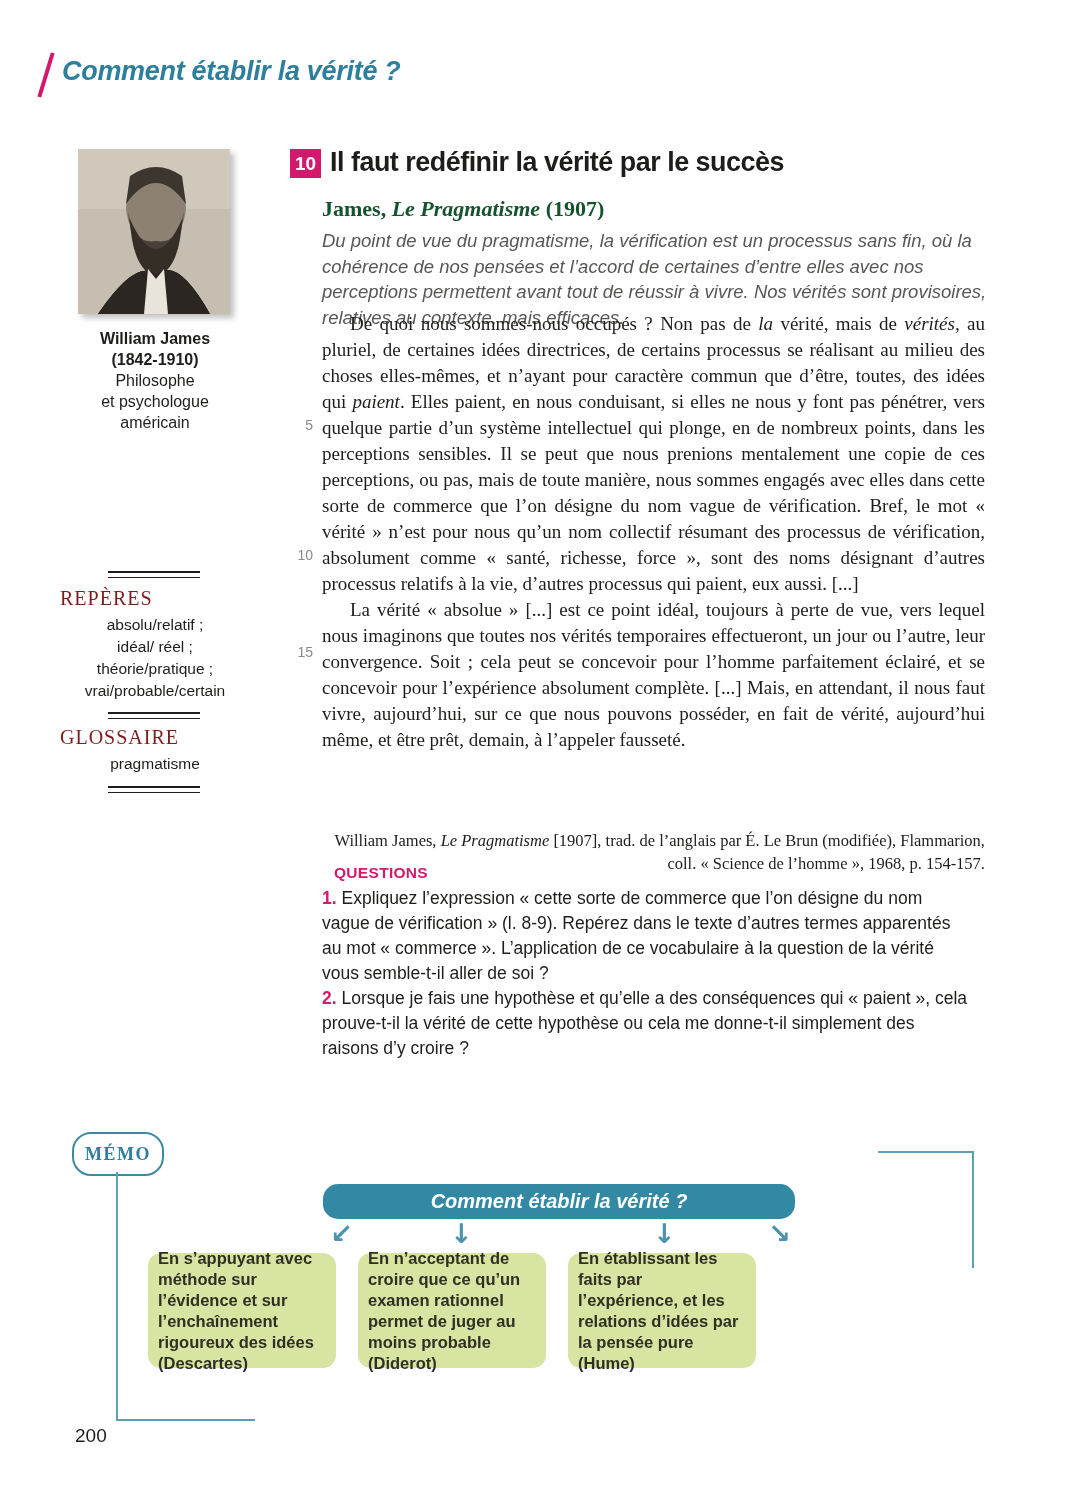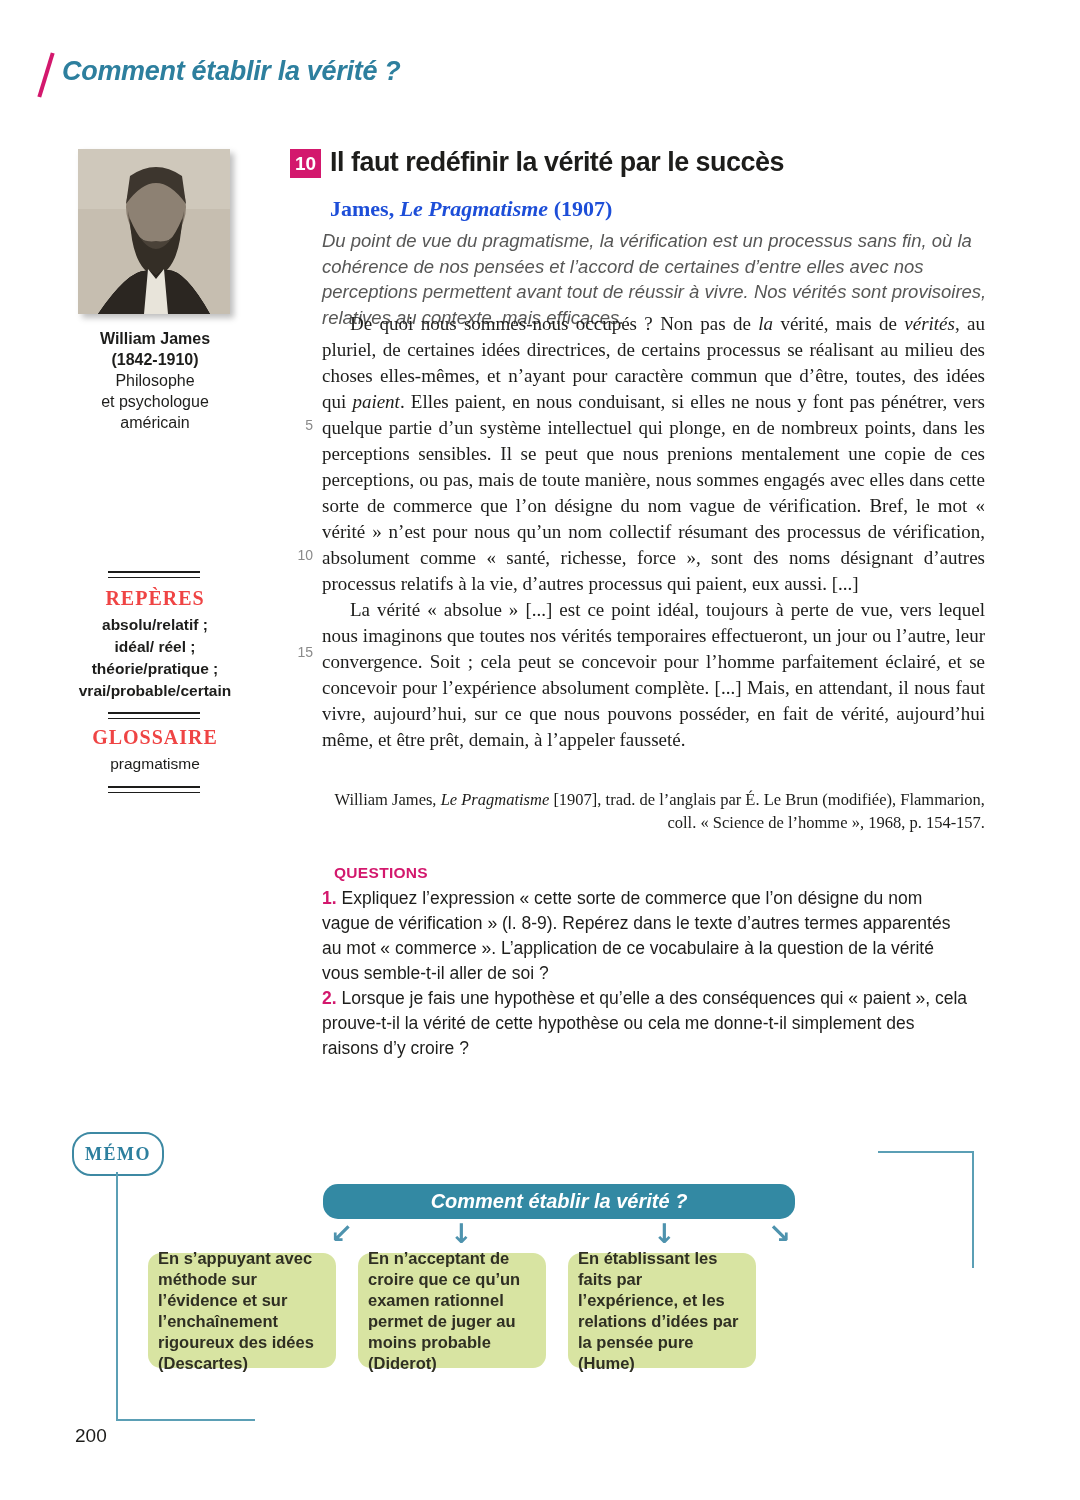--- a/index.html
+++ b/index.html
@@ -11,38 +11,38 @@
   .hdr-slash{left:44px;top:52px;width:4px;height:46px;background:#d3186d;transform:rotate(17deg);}
   .hdr-title{left:62px;top:56px;font-size:27px;font-style:italic;font-weight:600;color:#2d7f9e;
              letter-spacing:-0.3px;}
 
   
   .portrait{left:78px;top:149px;width:152px;height:165px;background:#c9c1b2;
             box-shadow:4px 4px 6px rgba(0,0,0,.25);overflow:hidden;}
   .caption{left:60px;top:328px;width:190px;text-align:center;line-height:21px;font-size:16px;}
   .cap-bold{font-weight:bold;}
   .rule2{left:108px;width:92px;height:4px;border-top:2px solid #1d1d1b;border-bottom:1px solid #1d1d1b;}
-  .sb-title{left:60px;width:190px;text-align:center;font-family:"Liberation Serif",serif;
-            font-weight:bold;font-size:20px;color:#ef4444;letter-spacing:1px;}
+  .sb-title{left:60px;width:190px;text-align:left;font-family:"Liberation Serif",serif;
+            font-weight:normal;font-size:20px;color:#7f1d1d;letter-spacing:1px;}
   .sb-items{left:60px;width:190px;text-align:center;font-size:15.5px;line-height:22px;color:#1d1d1b;}
 
   
   .badge{left:290px;top:149px;width:31px;height:29px;background:#d3186d;color:#fff;
          font-weight:bold;font-size:19px;display:flex;align-items:center;justify-content:center;}
   .title{left:330px;top:146px;width:660px;font-size:28px;font-weight:bold;color:#1d1d1b;
          letter-spacing:-0.5px;transform:scaleX(.96);transform-origin:left;}
-  .subtitle{left:330px;top:196px;font-family:"Liberation Serif",serif;font-weight:bold;
-            font-size:22px;color:#1d4ed8;}
+  .subtitle{left:322px;top:196px;font-family:"Liberation Serif",serif;font-weight:bold;
+            font-size:22px;color:#14532d;}
   .chapeau{left:322px;top:228px;width:665px;font-style:italic;font-size:18.5px;line-height:25.5px;
            color:#575756;}
   .bodytext{left:322px;top:311px;width:663px;font-family:Liberation Serif, serif;
             font-size:19px;line-height:26px;text-align:justify;color:#1d1d1b;}
   .bodytext p{margin:0;text-indent:28px;}
   .lineno{left:293px;width:20px;text-align:right;font-size:14px;color:#8a8a8a;}
-  .source{left:322px;top:788px;width:663px;text-align:right;font-family:"Liberation Serif",serif;
+  .source{left:322px;top:829px;width:663px;text-align:right;font-family:"Liberation Serif",serif;
           font-size:16.5px;line-height:23px;color:#1d1d1b;}
 
   
   .q-title{left:334px;top:864px;font-size:15.5px;font-weight:bold;color:#d3186d;letter-spacing:.3px;}
   .q-block{left:322px;top:886px;width:650px;font-size:17.5px;line-height:25px;color:#1d1d1b;}
   .q-block p{margin:0;}
   .q-num{color:#d3186d;font-weight:bold;}
 
   
   .memo-pill{left:72px;top:1132px;width:88px;height:40px;border:2px solid #3d89a3;border-radius:19px;
@@ -88,21 +88,21 @@
   <div class="abs caption">
     <div class="cap-bold">William James</div>
     <div class="cap-bold">(1842-1910)</div>
     <div>Philosophe</div>
     <div>et psychologue</div>
     <div>américain</div>
   </div>
 
   <div class="abs rule2" style="top:571px;"></div>
   <div class="abs sb-title" style="top:587px;">REPÈRES</div>
-  <div class="abs sb-items" style="top:614px;font-weight:bold;">
+  <div class="abs sb-items" style="top:614px;">
     <div>absolu/relatif ;</div>
     <div>idéal/ réel ;</div>
     <div>théorie/pratique ;</div>
     <div>vrai/probable/certain</div>
   </div>
   <div class="abs rule2" style="top:712px;"></div>
   <div class="abs sb-title" style="top:726px;">GLOSSAIRE</div>
   <div class="abs sb-items" style="top:753px;">pragmatisme</div>
   <div class="abs rule2" style="top:786px;"></div>
 

